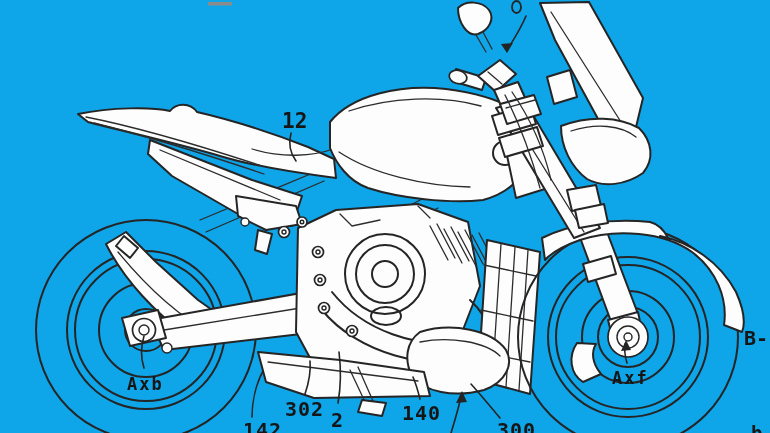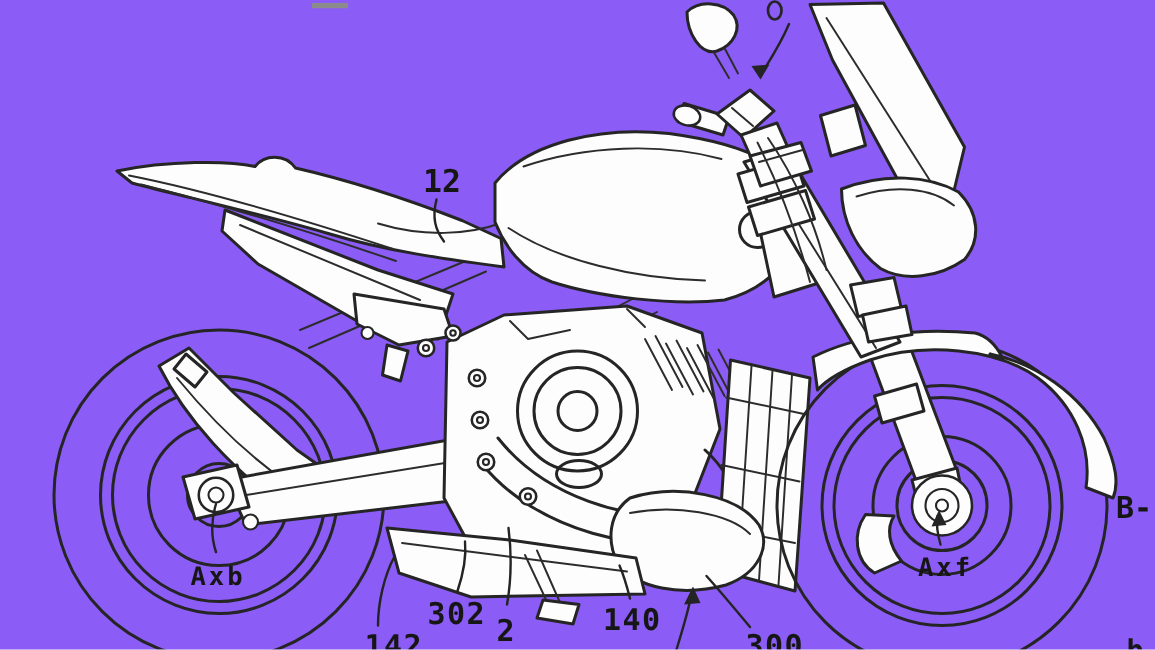--- a/index.html
+++ b/index.html
@@ -1,19 +1,19 @@
 <!DOCTYPE html>
 <html><head>
 <meta charset="utf-8">
 <style>
   html, body { margin: 0; padding: 0; background: #e9e9e9; }
   .canvas {
     position: relative;
     width: 770px; height: 433px;
-    background: #8b5cf6;
+    background: #0ea5e9;
     overflow: hidden;
     font-family: "DejaVu Sans Mono", "Liberation Mono", monospace;
   }
   svg { display: block; }
   .outline { fill: none; stroke: #252525; stroke-width: 2; stroke-linecap: round; stroke-linejoin: round; }
   .panel   { fill: #fdfdfd; stroke: #252525; stroke-width: 2; stroke-linecap: round; stroke-linejoin: round; }
   .detail  { fill: none; stroke: #2c2c2c; stroke-width: 1.3; stroke-linecap: round; stroke-linejoin: round; }
   .leader  { fill: none; stroke: #242424; stroke-width: 1.6; stroke-linecap: round; }
   .arrowhead { fill: #242424; stroke: none; }
   .bolt    { fill: #fdfdfd; stroke: #252525; stroke-width: 1.7; }

